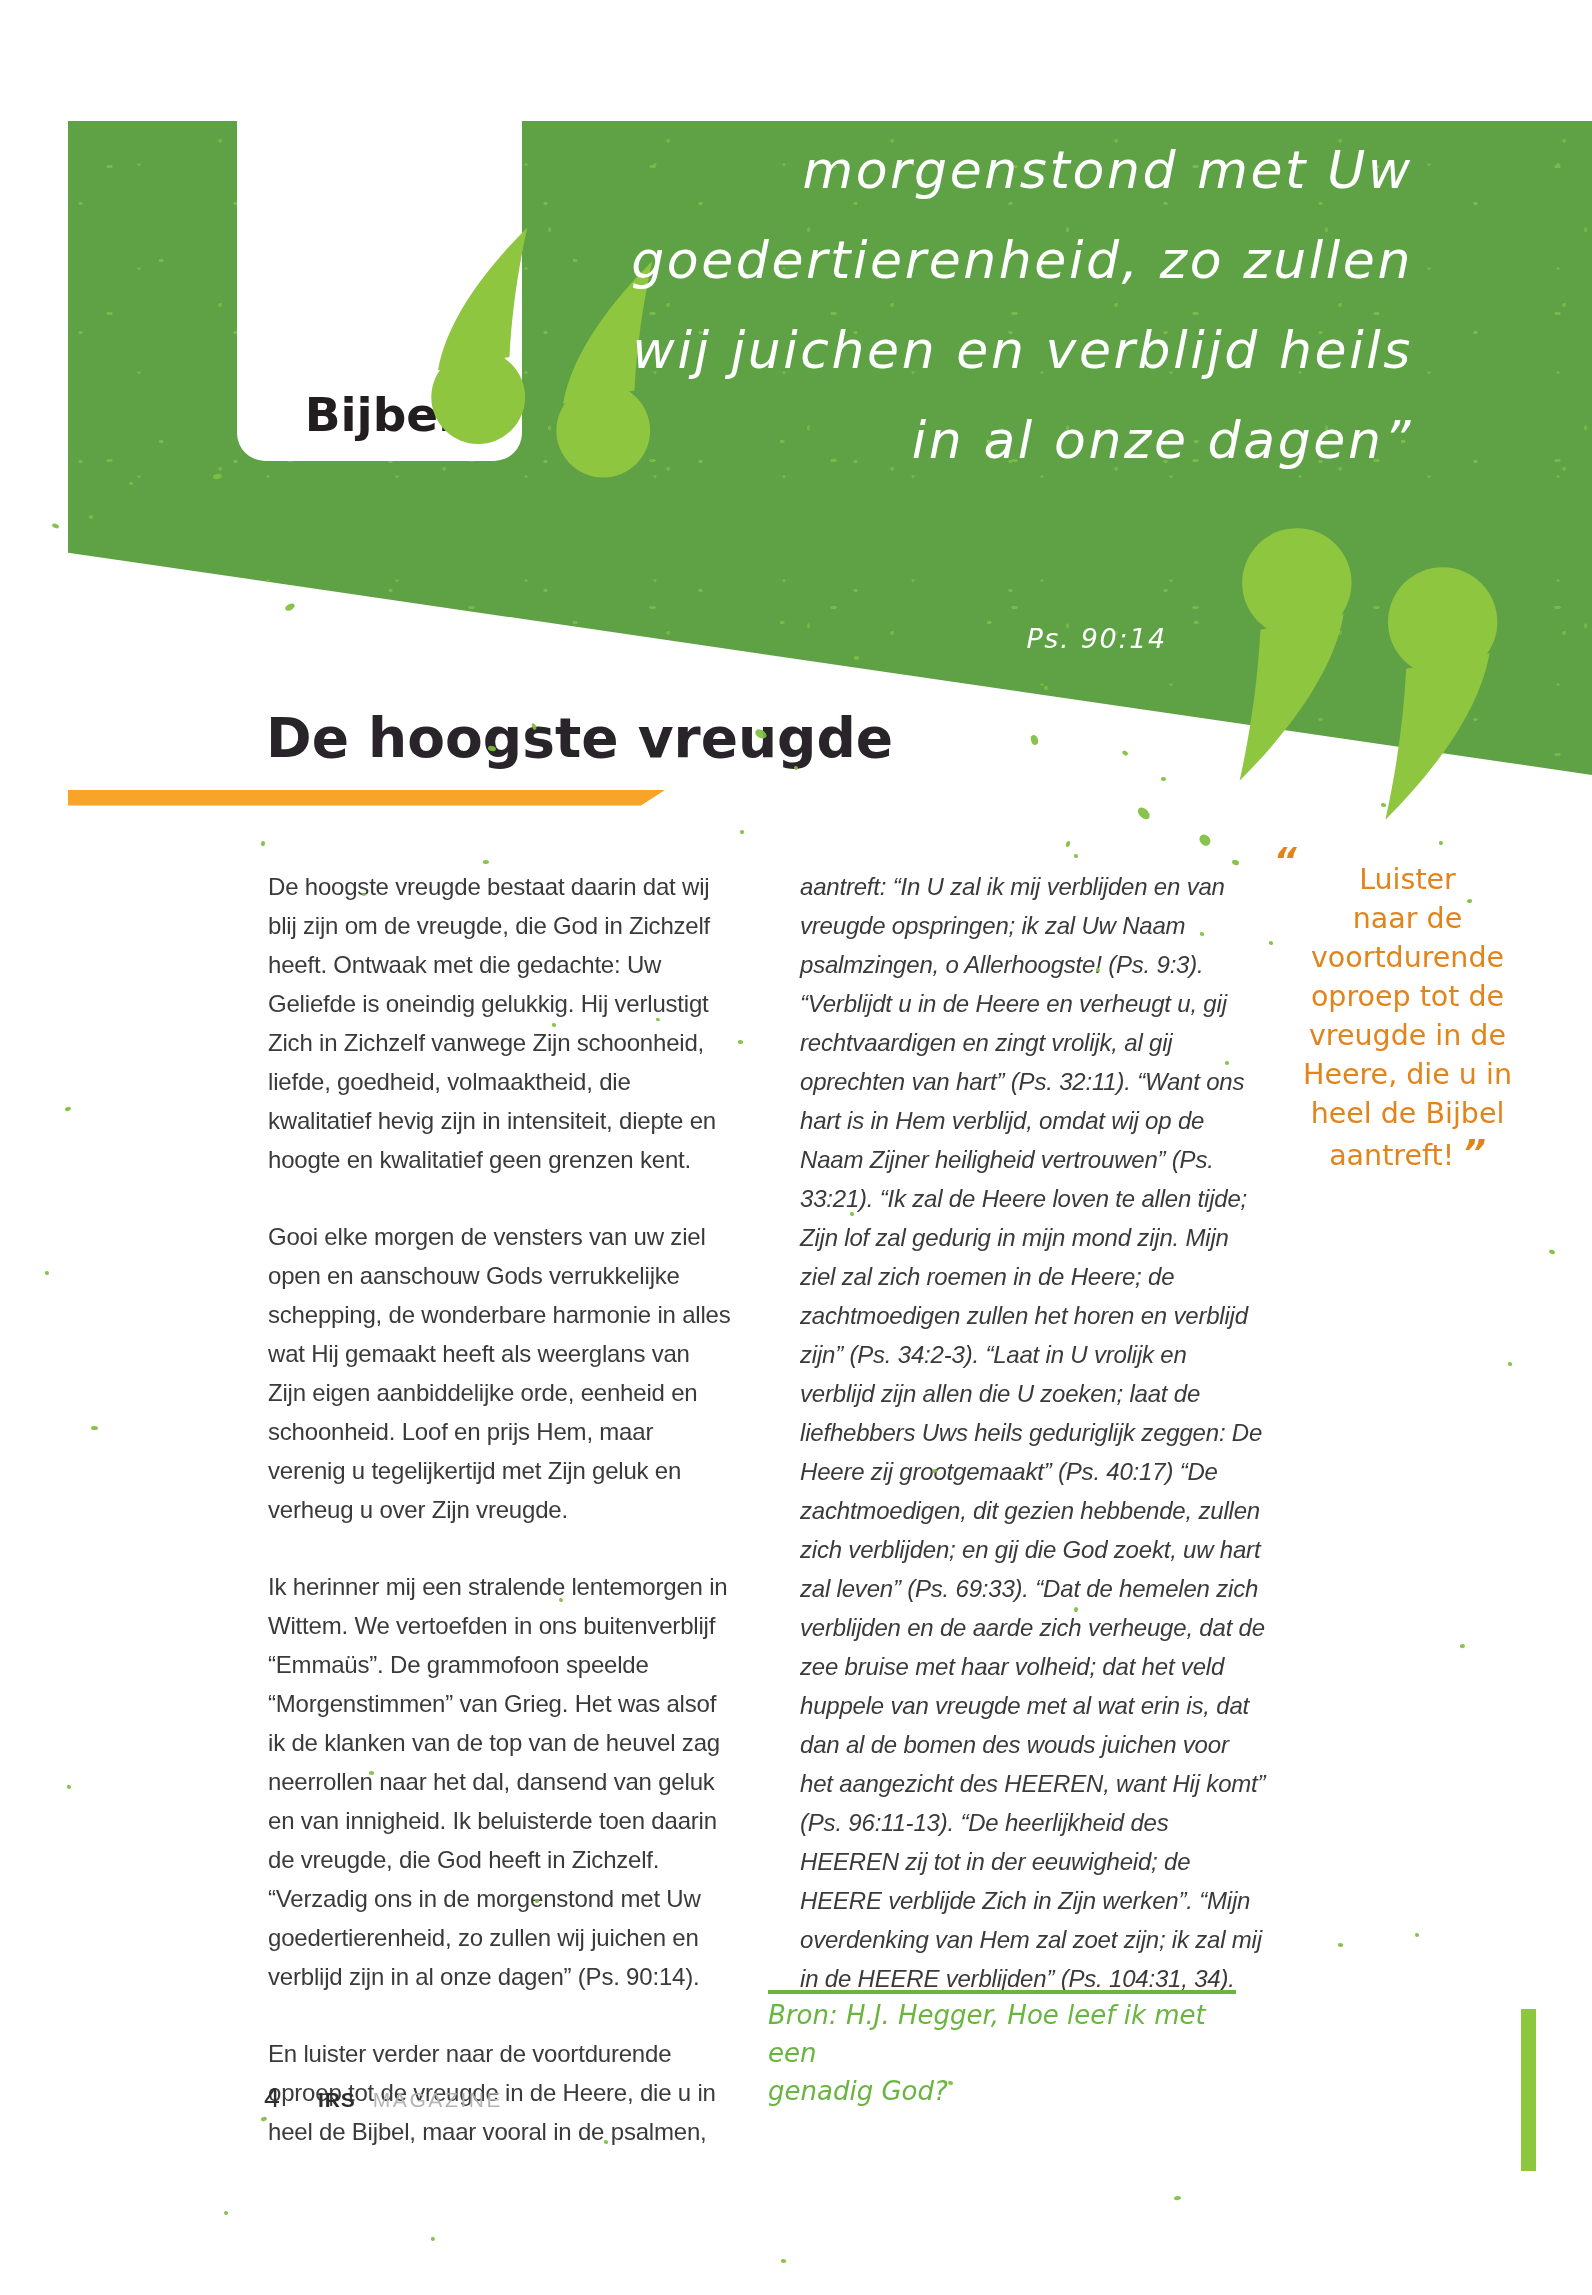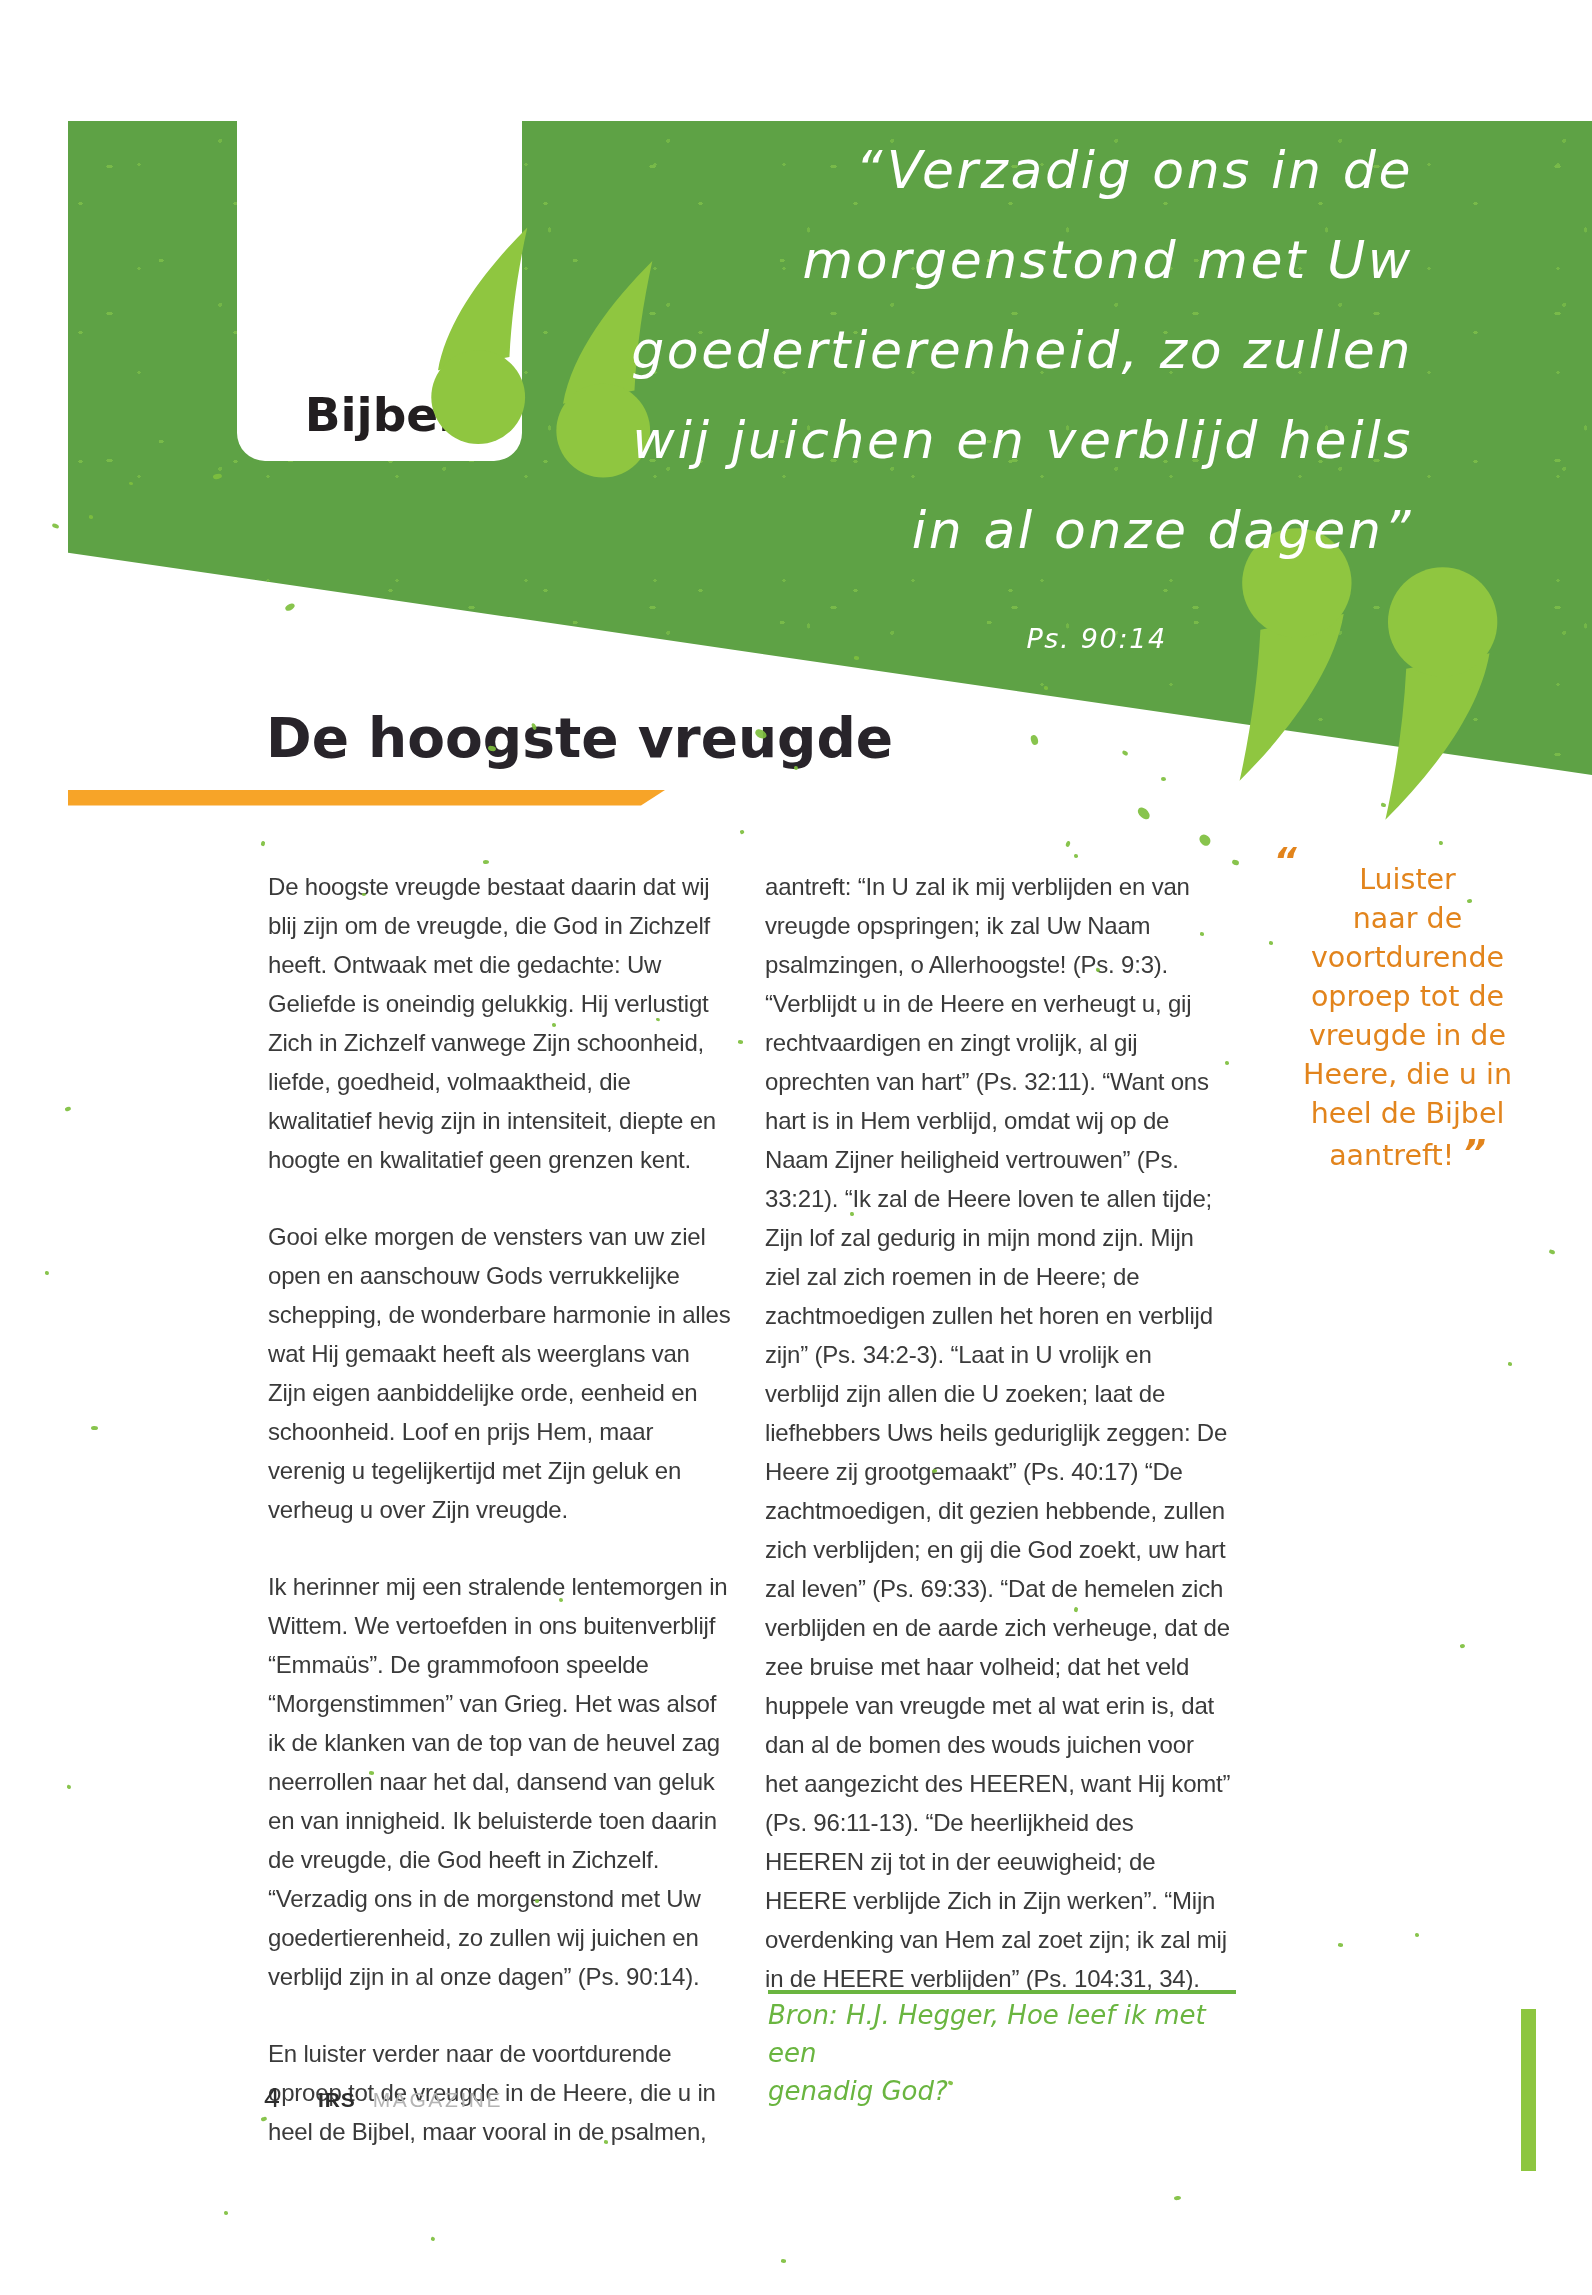--- a/index.html
+++ b/index.html
@@ -54,21 +54,21 @@
   .title-bar{
     position:absolute;left:68px;top:790px;width:597px;height:15.5px;background:#f7a428;
     clip-path:polygon(0 0,100% 0,calc(100% - 24px) 100%,0 100%);
   }
   
   .col{
     position:absolute;top:859px;width:466px;color:#3a3a3a;
     font-size:24px;line-height:39px;letter-spacing:-0.2px;
   }
   .col-1{left:268px;}
-  .col-2{left:765px;}
+  .col-2{left:800px;font-style:italic;}
   .col p{margin:8px 0 38px 0;}
   
   .source-divider{position:absolute;left:768px;top:1990px;width:468px;height:3.5px;background:#6ab540;}
   .source{
     position:absolute;left:768px;top:1996px;width:483px;color:#6ab540;
     font-family:"DejaVu Sans",sans-serif;font-style:italic;font-size:26px;line-height:38px;
   }
   
   .pullquote{
     position:absolute;left:1277px;top:839px;width:242px;
@@ -120,21 +120,20 @@
       <use href="#comma"></use>
       <use href="#comma" transform="translate(112,30)"></use>
     </g>
   </svg>
 
   <div class="tab">
     <span class="tab-label">Bijbel</span>
   </div>
 
   <div class="hero-quote">
-    <div>“Verzadig ons in de</div>
     <div>morgenstond met Uw</div>
     <div>goedertierenheid, zo zullen</div>
     <div>wij juichen en verblijd heils</div>
     <div>in al onze dagen”</div>
   </div>
   <div class="hero-attrib">Ps. 90:14</div>
 
   <h1 class="title">De hoogste vreugde</h1>
   <div class="title-bar"></div>
 

